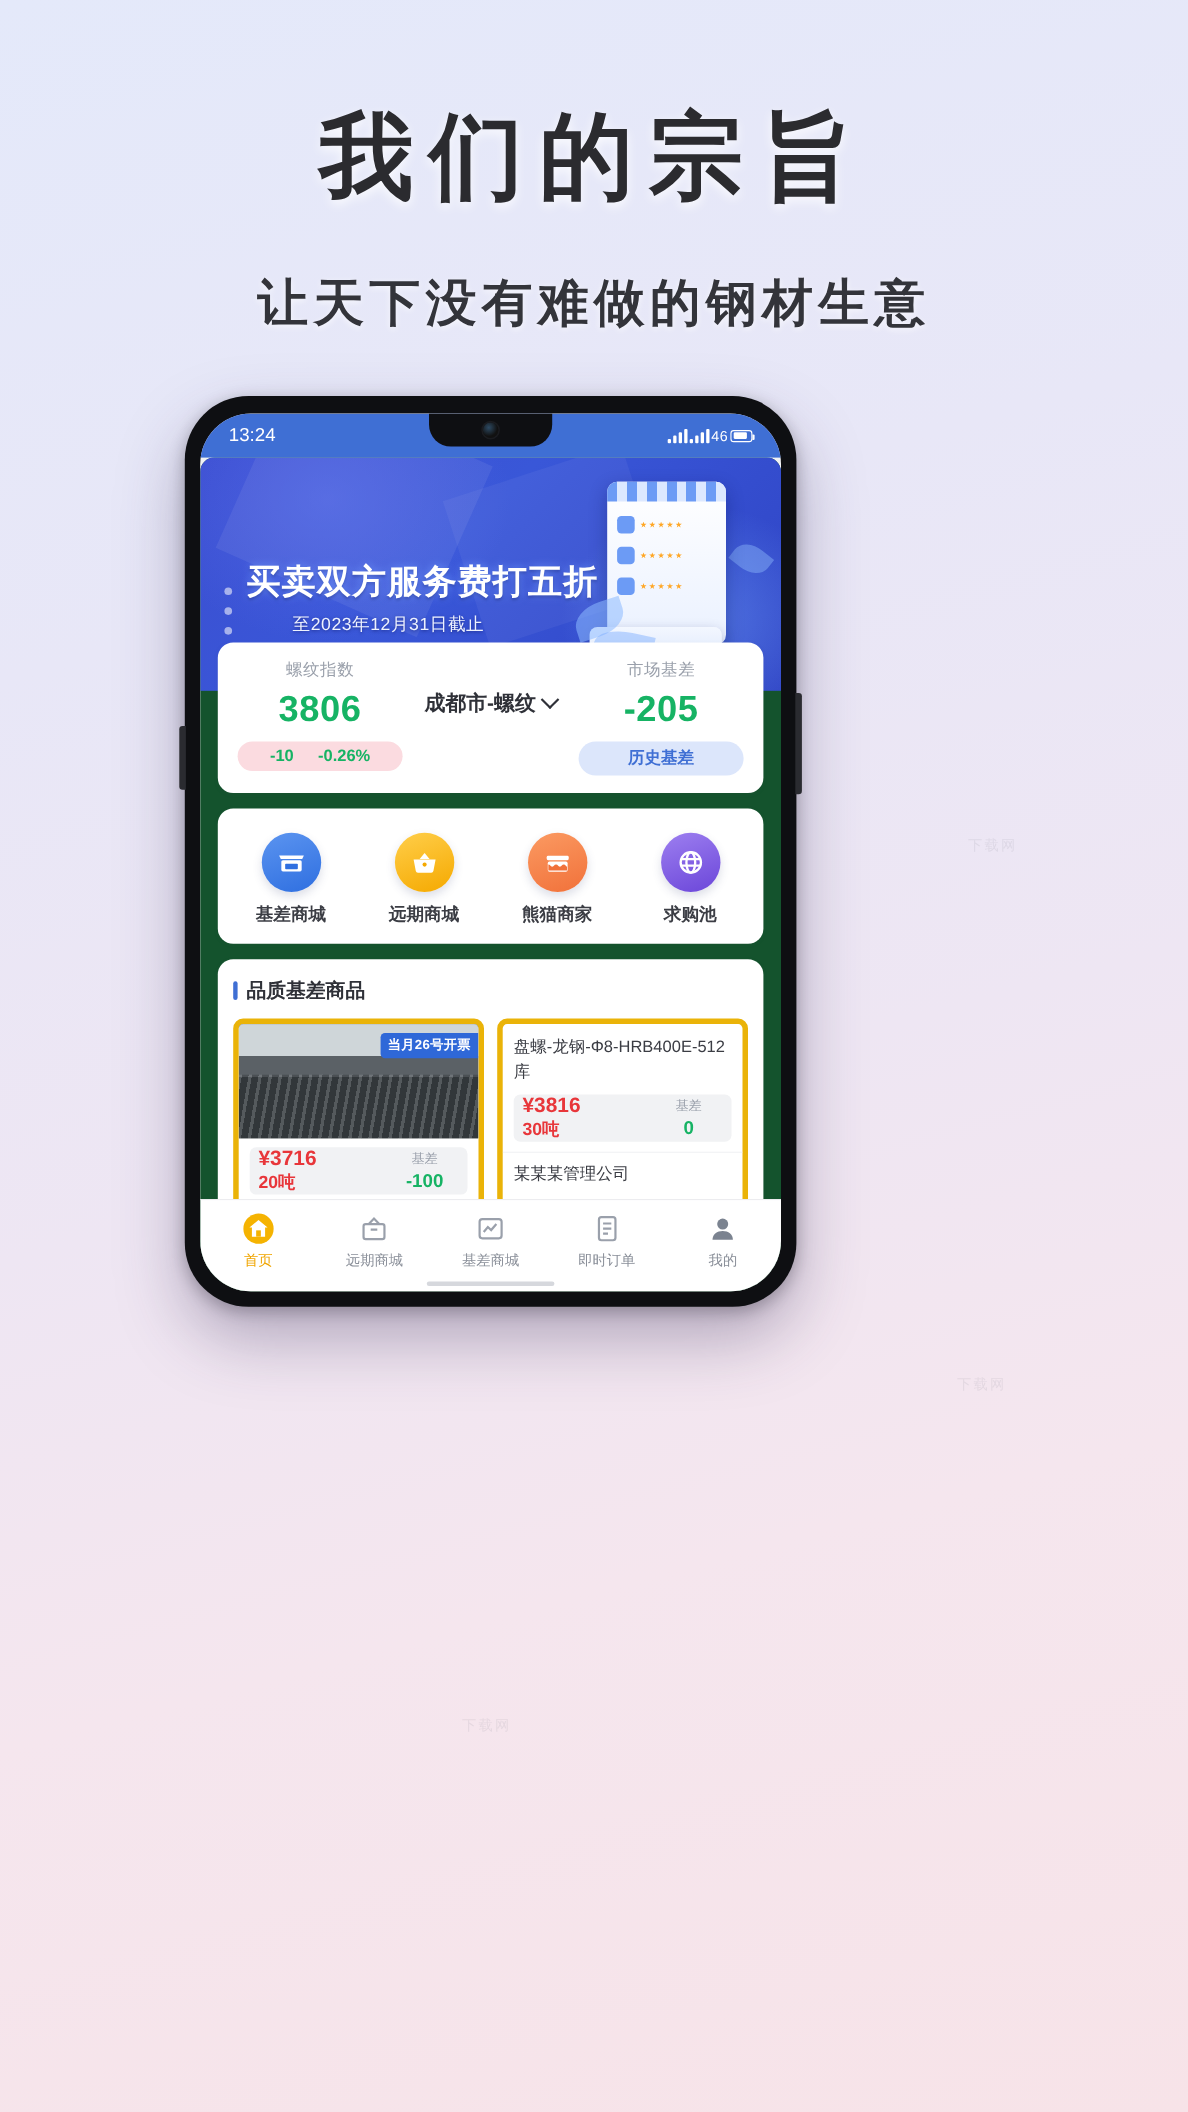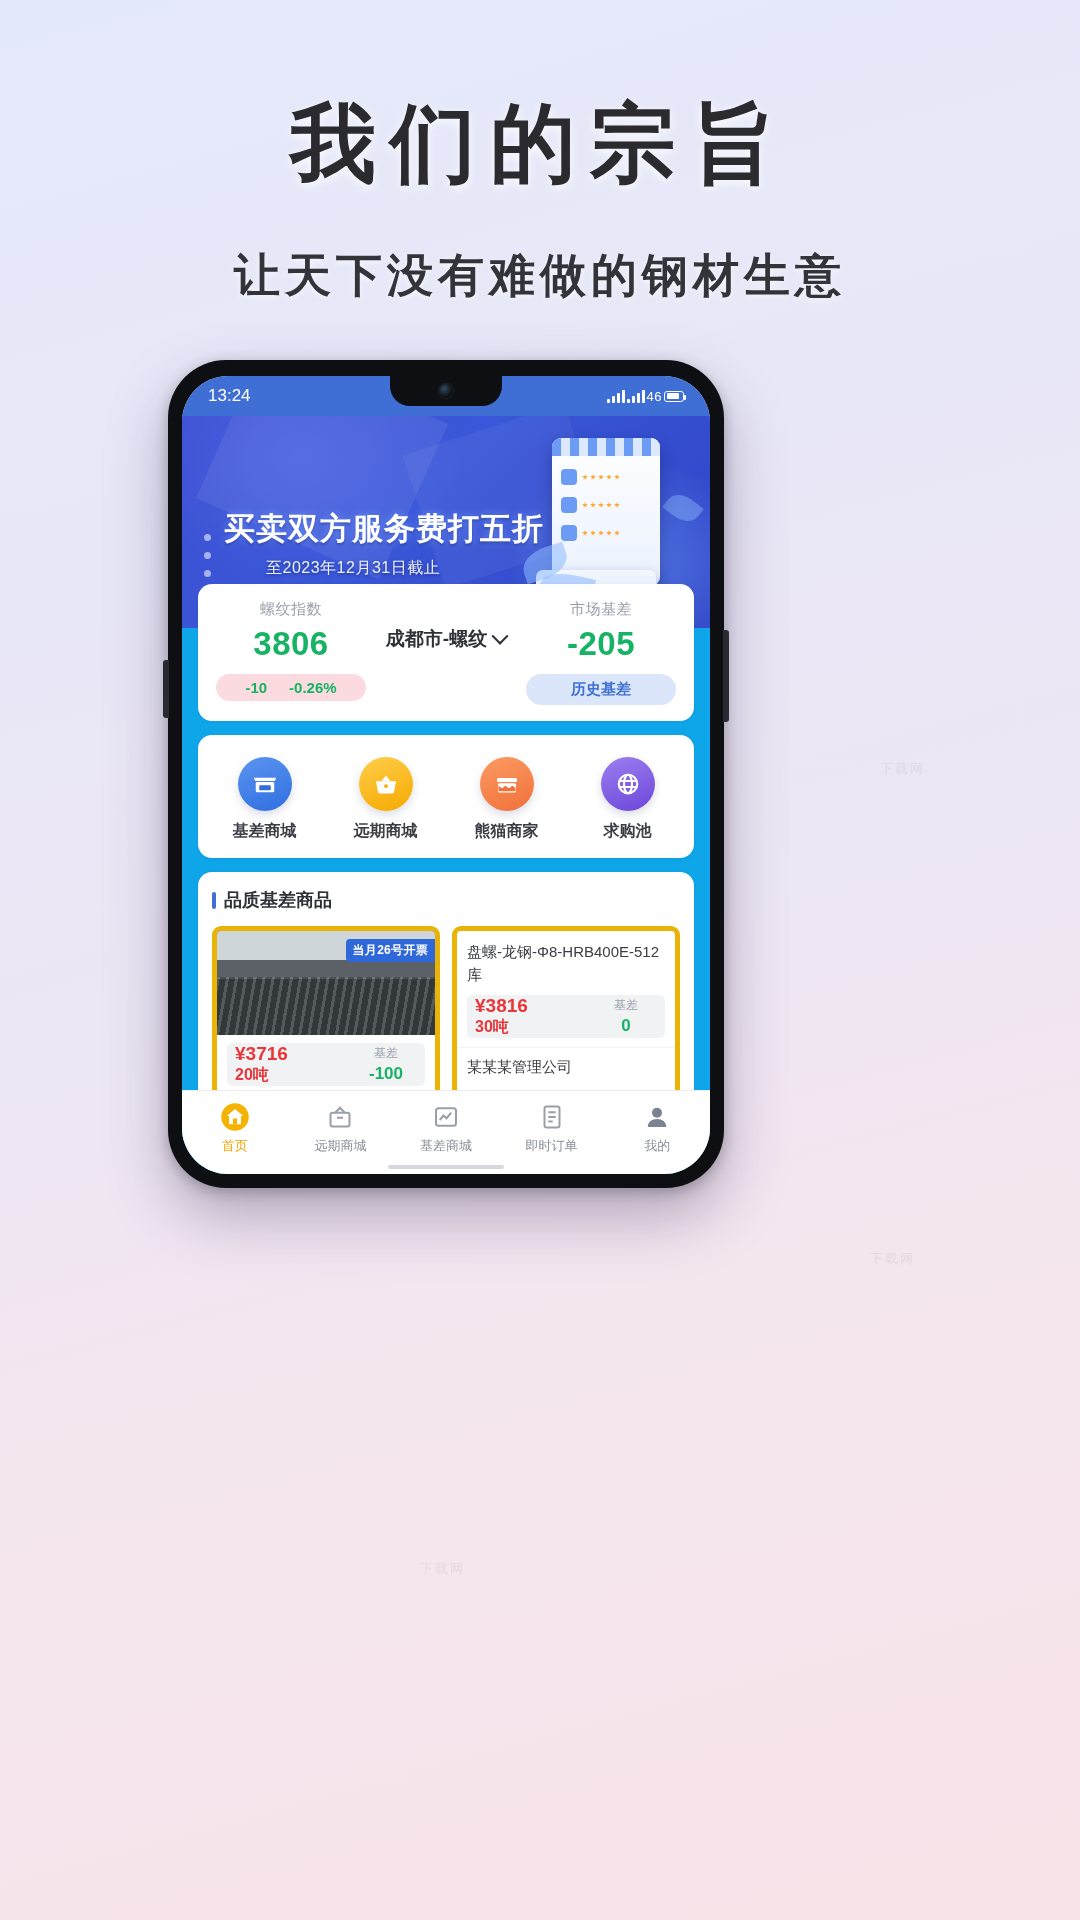--- a/index.html
+++ b/index.html
@@ -97,21 +97,21 @@
     z-index: 6;
   }
   .notch .cam {
     position: absolute; left: 50%; top: 8px; transform: translateX(-50%);
     width: 14px; height: 14px; border-radius: 50%;
     background: radial-gradient(circle at 38% 34%, #2d4a63 0%, #111 62%);
     box-shadow: 0 0 0 1.5px #1a1b1f;
   }
 
   
-  .app { position: absolute; inset: 40px 0 0 0; overflow: hidden; background: #0ea5e9; }
+  .app { position: absolute; inset: 40px 0 0 0; overflow: hidden; background: #14532d; border-radius: 13px; }
 
   
   .banner {
     position: relative;
     height: 212px;
     background:
       radial-gradient(ellipse 180px 150px at 86% 70%, rgba(120,170,255,.45), transparent 70%),
       radial-gradient(ellipse 230px 180px at 22% 18%, rgba(90,110,235,.55), transparent 72%),
       linear-gradient(135deg, #3c4fd1 0%, #3957d8 42%, #2f43c4 100%);
       overflow: hidden;

